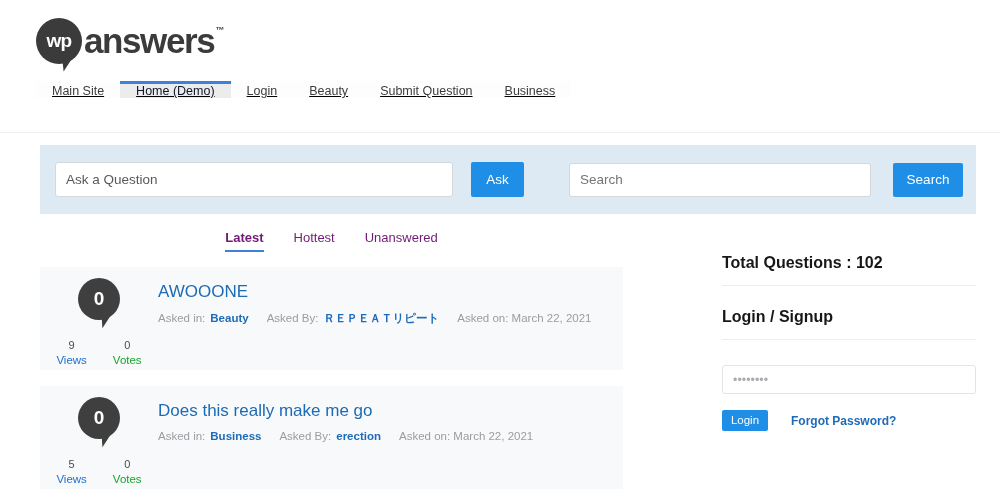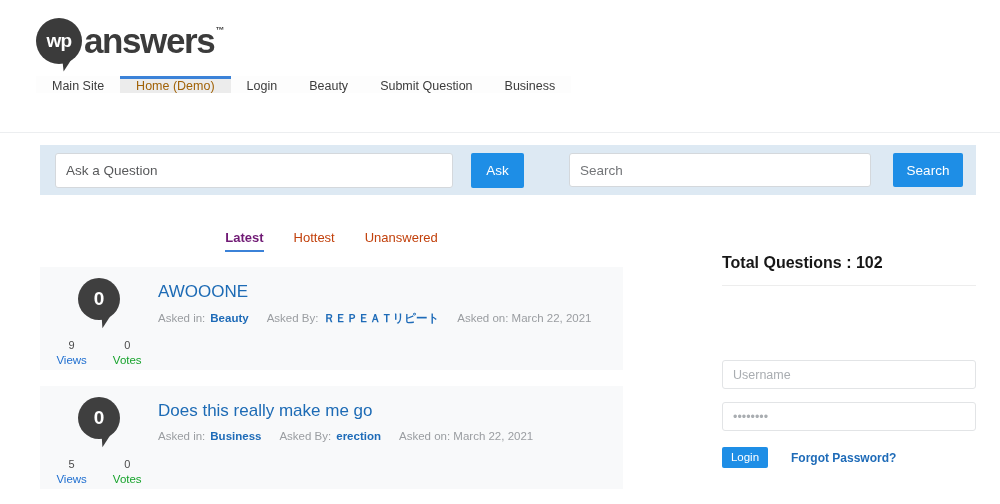--- a/index.html
+++ b/index.html
@@ -67,45 +67,46 @@
     line-height: 1;
     margin-top: 8px;
     margin-left: 1px;
   }
 
   
   .nav-tabs {
     position: absolute;
     left: 36px; top: 70px;
     display: flex;
-    align-items: center;
+    align-items: flex-end;
     height: 28px;
+    text-decoration: underline;
   }
   .nav-tab {
     display: flex;
     align-items: center;
     padding: 0 16px;
     font-size: 12.5px;
     color: #3c3c3c;
     background: #fdfdfd;
     border-top: 3px solid transparent;
     cursor: pointer;
     white-space: nowrap;
   }
   .nav-tab.active {
     background: #ececec;
     border-top-color: #3b82d8;
-    color: #a16207;
+    color: #0f172a;
   }
 
   
   .askbar {
     position: absolute;
     left: 40px; top: 145px;
-    width: 936px; height: 50px;
+    width: 936px; height: 69px;
     background: #dde9f3;
     display: flex;
     align-items: center;
   }
   .ask-input {
     margin-left: 15px;
     width: 398px; height: 35px;
     background: #ffffff;
     border: 1px solid #d4d8dc;
     border-radius: 3px;
@@ -159,21 +160,21 @@
 
   
   .filters {
     display: flex;
     justify-content: center;
     gap: 30px;
     margin-top: 8px;
   }
   .filter {
     font-size: 13px;
-    color: #c2410c;
+    color: #701a75;
     padding-bottom: 5px;
     border-bottom: 2px solid transparent;
     cursor: pointer;
   }
   .filter.active {
     color: #701a75;
     font-weight: bold;
     border-bottom-color: #3b82d8;
   }
 
@@ -260,21 +261,21 @@
 
   
   .side-heading {
     font-size: 16px;
     font-weight: bold;
     color: #171717;
     margin: 0;
     padding-bottom: 13px;
     border-bottom: 1px solid #ededed;
   }
-  .side-block { margin-bottom: 27px; }
+  .side-block { }
   .side-block.spaced { padding-top: 22px; }
   .login-form { margin-top: 25px; }
   .login-field {
     display: block;
     width: 254px; height: 29px;
     border: 1px solid #e2e4e6;
     border-radius: 3px;
     background: #ffffff;
     font-size: 12.5px;
     color: #a9adb1;
@@ -431,23 +432,23 @@
     </div>
   </div>
 
   <div class="col-side">
 
     <div class="side-block">
       <h3 class="side-heading">Total Questions : 102</h3>
     </div>
 
     <div class="side-block spaced">
+      <h3 class="side-heading">Login / Signup</h3>
 
       <div class="login-form">
-        <input class="login-field" type="text" placeholder="Username" style="">
         <input class="login-field" type="text" placeholder="••••••••" style="">
         <div class="login-row">
           <button class="login-btn">Login</button>
           <span class="forgot">Forgot Password?</span>
         </div>
       </div>
     </div>
 
   </div>
 </div>

